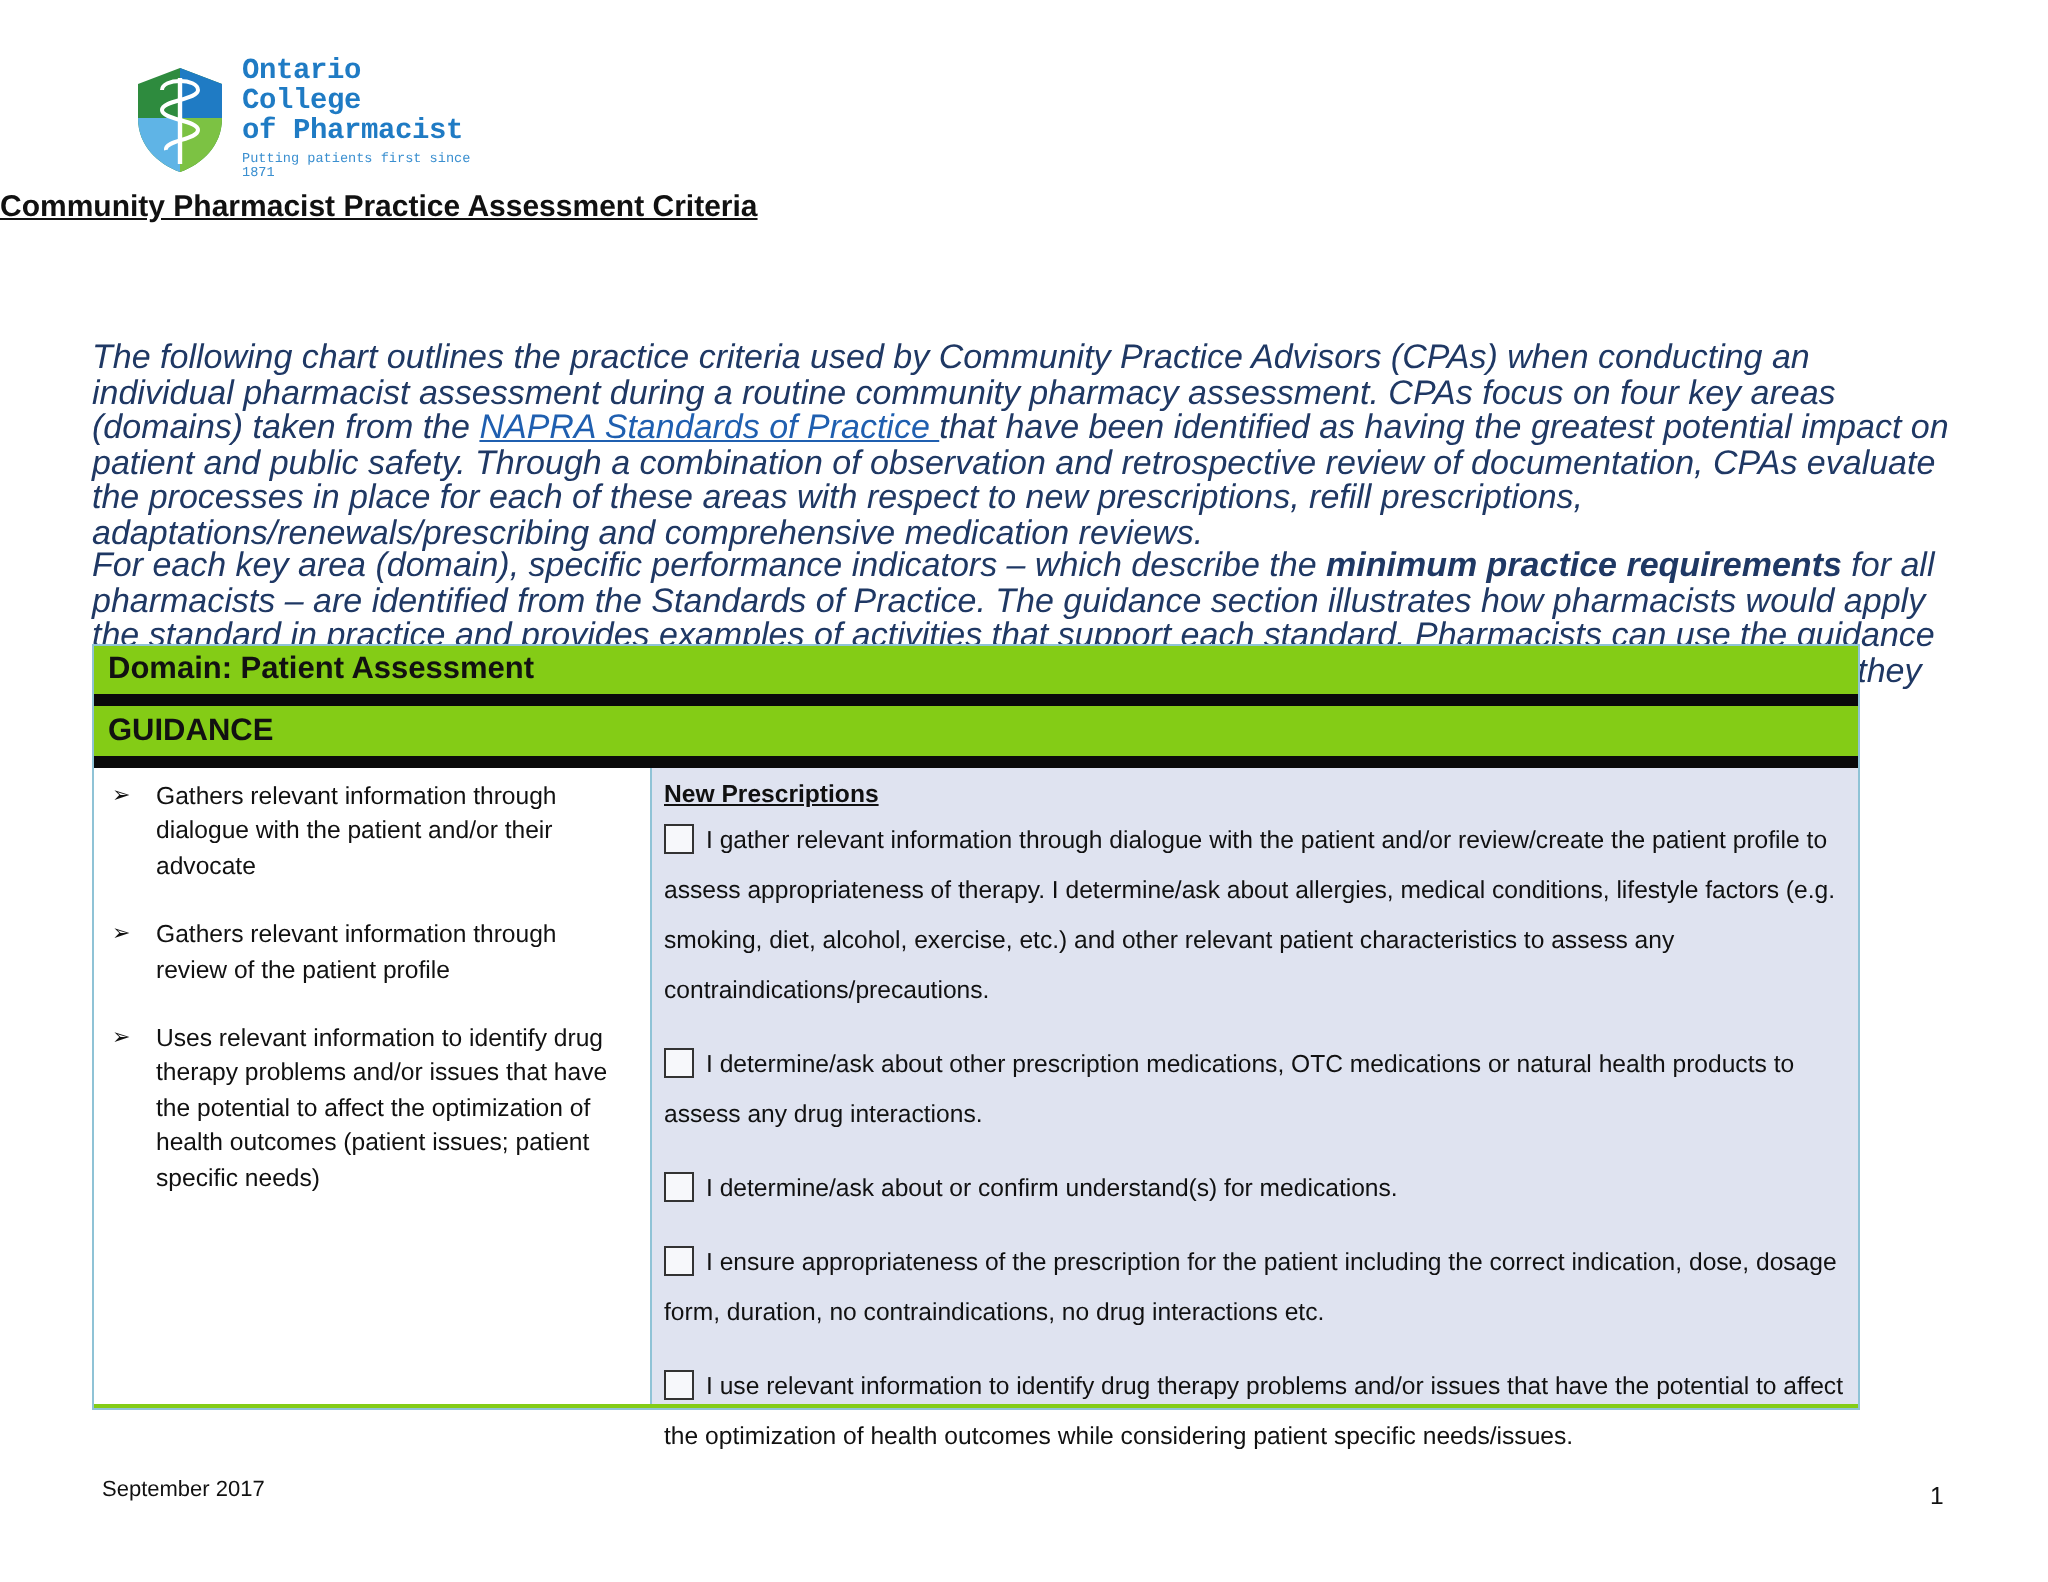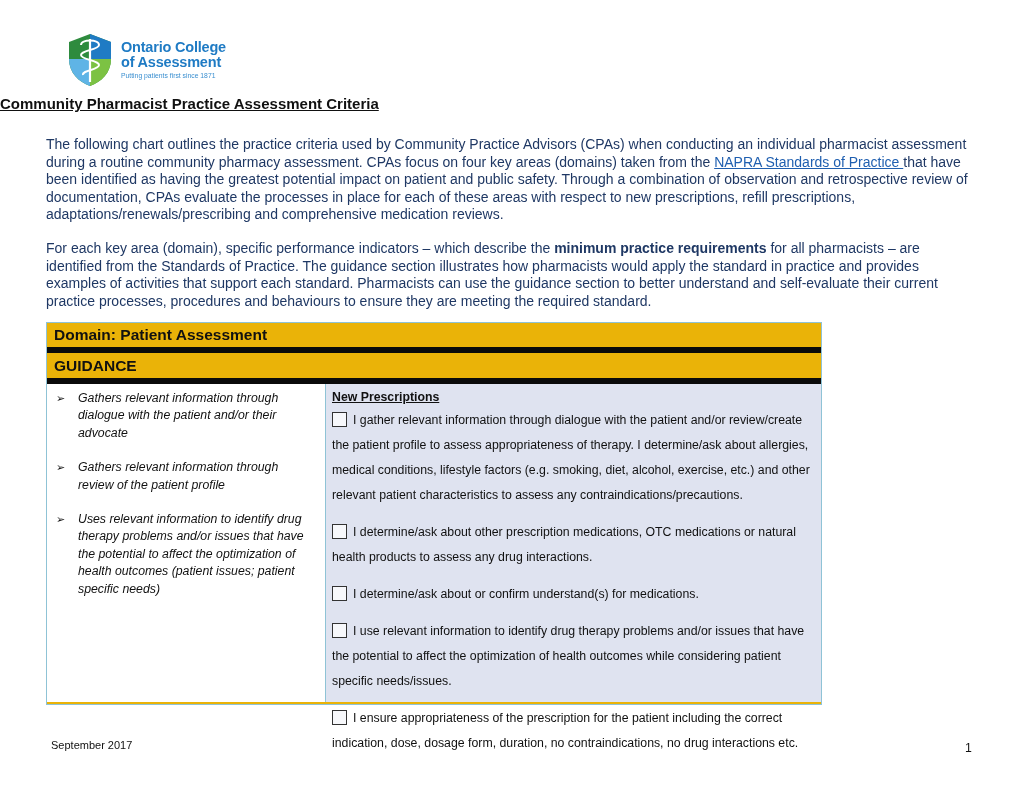--- a/index.html
+++ b/index.html
@@ -1,45 +1,45 @@
 <!DOCTYPE html>
 <html><head>
   <meta charset="utf-8">
   <style>
     * { box-sizing: border-box; margin: 0; padding: 0; }
     html, body { width: 1024px; height: 791px; background: #ffffff; overflow: hidden; }
     body { position: relative; font-family: "Liberation Sans", "DejaVu Sans", sans-serif; color: #1a1a1a; }
 
-    .logo { position: absolute; left: 67px; top: 31px; width: 170px; height: 58px; display: flex; align-items: center; }
+    .logo { position: absolute; left: 67px; top: 31px; width: 170px; height: 58px; display: flex; align-items: center; font-family: Liberation Mono, monospace; }
     .logo-shield { width: 46px; height: 54px; flex: none; }
     .logo-text { margin-left: 8px; line-height: 1; }
     .logo-name { color: #1f7bc4; font-size: 14.5px; font-weight: 600; line-height: 15px; letter-spacing: -0.2px; }
     .logo-tag { color: #3a8fd0; font-size: 6.8px; margin-top: 3px; }
 
     .title { position: absolute; left: 0; right: 0; top: 95px; text-align: left; font-size: 15px; font-weight: bold; text-decoration: underline; color: #111; }
 
-    .intro { position: absolute; left: 46px; width: 930px; font-size: 14px; line-height: 17.6px; color: #1f3864; }
+    .intro { position: absolute; left: 46px; width: 930px; font-style: italic; font-size: 17px; line-height: 17.6px; color: #1f3864; margin-top: 34px; }
     .intro.p1 { top: 136px; }
     .intro.p2 { top: 240px; }
     .intro a { color: #1f5fb0; text-decoration: underline; }
     .intro b { font-weight: bold; }
 
-    .table { position: absolute; left: 46px; top: 322px; width: 776px; height: 383px; border: 1.5px solid #8fc3d6; background: #eab308; }
+    .table { position: absolute; left: 46px; top: 322px; width: 884px; height: 383px; border: 1.5px solid #8fc3d6; background: #84cc16; }
     .domain-row { height: 24px; padding: 3px 7px; font-size: 15.5px; font-weight: bold; color: #111; }
     .thick { height: 6px; background: #0a0a0a; }
     .head-row { display: flex; height: 25px; }
     .head-cell { font-size: 15.5px; font-weight: bold; padding: 4px 7px; color: #111; }
     .head-cell.left { width: 279px; border-right: 1.5px solid #8fc3d6; }
     .body-row { display: flex; height: 318px; }
     .ind-col { width: 279px; border-right: 1.5px solid #8fc3d6; padding: 6px 8px 0 7px; background: #fff; }
     .guide-col { flex: 1; background: #dfe3f0; padding: 6px 4px 0 6px; }
 
     .ind-item { display: flex; font-size: 12.3px; line-height: 17.4px; color: #111; margin-bottom: 17px; }
     .ind-arrow { width: 24px; flex: none; font-size: 11px; padding-left: 2px; }
-    .ind-text { flex: 1; font-style: italic; }
+    .ind-text { flex: 1; }
 
     .sub-head { font-size: 12.3px; font-weight: bold; text-decoration: underline; color: #111; margin-bottom: 4px; }
     .g-item { font-size: 12.3px; line-height: 25px; color: #111; margin-bottom: 12px; }
     .cb { display: inline-block; width: 15px; height: 15px; border: 1.3px solid #333; background: #f7f8fb; vertical-align: -3px; margin-right: 6px; cursor: pointer; }
 
     .footer-date { position: absolute; left: 51px; top: 739px; font-size: 11px; color: #111; }
     .page-num { position: absolute; left: 965px; top: 741px; font-size: 12.3px; color: #111; }
   </style>
 </head>
 <body>
@@ -48,21 +48,21 @@
   <svg class="logo-shield" viewBox="0 0 46 54">
     <path d="M23 1 L44 9 L44 26 C44 40 34 49 23 53 C12 49 2 40 2 26 L2 9 Z" fill="#2e8b3e"></path>
     <path d="M23 1 L44 9 L44 26 L23 26 Z" fill="#1f7bc4"></path>
     <path d="M2 26 L23 26 L23 53 C12 49 2 40 2 26 Z" fill="#5fb4e6"></path>
     <path d="M23 26 L44 26 C44 40 34 49 23 53 Z" fill="#7cc243"></path>
     <line x1="23" y1="6" x2="23" y2="49" stroke="#fff" stroke-width="2.2"></line>
     <path d="M14 12 C14 6 32 6 32 12 C32 17 14 17 14 22 C14 27 32 27 32 32 C32 37 15 37 16 42" fill="none" stroke="#fff" stroke-width="2"></path>
   </svg>
   <div class="logo-text">
     <div class="logo-name">Ontario College</div>
-    <div class="logo-name">of Assessment</div>
+    <div class="logo-name">of Pharmacist</div>
     <div class="logo-tag">Putting patients first since 1871</div>
   </div>
 </div>
 
 <div class="title">Community Pharmacist Practice Assessment Criteria</div>
 
 <p class="intro p1"><span>The following chart outlines the practice criteria used by Community Practice Advisors (CPAs) when conducting an individual pharmacist assessment during a routine community pharmacy assessment. CPAs focus on four key areas (domains) taken from the </span><a>NAPRA Standards of Practice </a><span>that have been identified as having the greatest potential impact on patient and public safety. Through a combination of observation and retrospective review of documentation, CPAs evaluate the processes in place for each of these areas with respect to new prescriptions, refill prescriptions, adaptations/renewals/prescribing and comprehensive medication reviews.</span></p>
 
 <p class="intro p2"><span>For each key area (domain), specific performance indicators – which describe the </span><b>minimum practice requirements</b><span> for all pharmacists – are identified from the Standards of Practice. The guidance section illustrates how pharmacists would apply the standard in practice and provides examples of activities that support each standard. Pharmacists can use the guidance section to better understand and self-evaluate their current practice processes, procedures and behaviours to ensure they are meeting the required standard.</span></p>
 
@@ -86,20 +86,20 @@
       <div class="ind-item">
         <span class="ind-arrow">➢</span>
         <span class="ind-text">Uses relevant information to identify drug therapy problems and/or issues that have the potential to affect the optimization of health outcomes (patient issues; patient specific needs)</span>
       </div>
     </div>
     <div class="guide-col">
       <div class="sub-head">New Prescriptions</div>
       <div class="g-item"><span class="cb"></span><span>I gather relevant information through dialogue with the patient and/or review/create the patient profile to assess appropriateness of therapy. I determine/ask about allergies, medical conditions, lifestyle factors (e.g. smoking, diet, alcohol, exercise, etc.) and other relevant patient characteristics to assess any contraindications/precautions.</span></div>
       <div class="g-item"><span class="cb"></span><span>I determine/ask about other prescription medications, OTC medications or natural health products to assess any drug interactions.</span></div>
       <div class="g-item"><span class="cb"></span><span>I determine/ask about or confirm understand(s) for medications.</span></div>
+      <div class="g-item"><span class="cb"></span><span>I ensure appropriateness of the prescription for the patient including the correct indication, dose, dosage form, duration, no contraindications, no drug interactions etc.</span></div>
       <div class="g-item"><span class="cb"></span><span>I use relevant information to identify drug therapy problems and/or issues that have the potential to affect the optimization of health outcomes while considering patient specific needs/issues.</span></div>
-      <div class="g-item"><span class="cb"></span><span>I ensure appropriateness of the prescription for the patient including the correct indication, dose, dosage form, duration, no contraindications, no drug interactions etc.</span></div>
     </div>
   </div>
 </div>
 
 <div class="footer-date">September 2017</div>
 <div class="page-num">1</div>
 
 </body></html>

